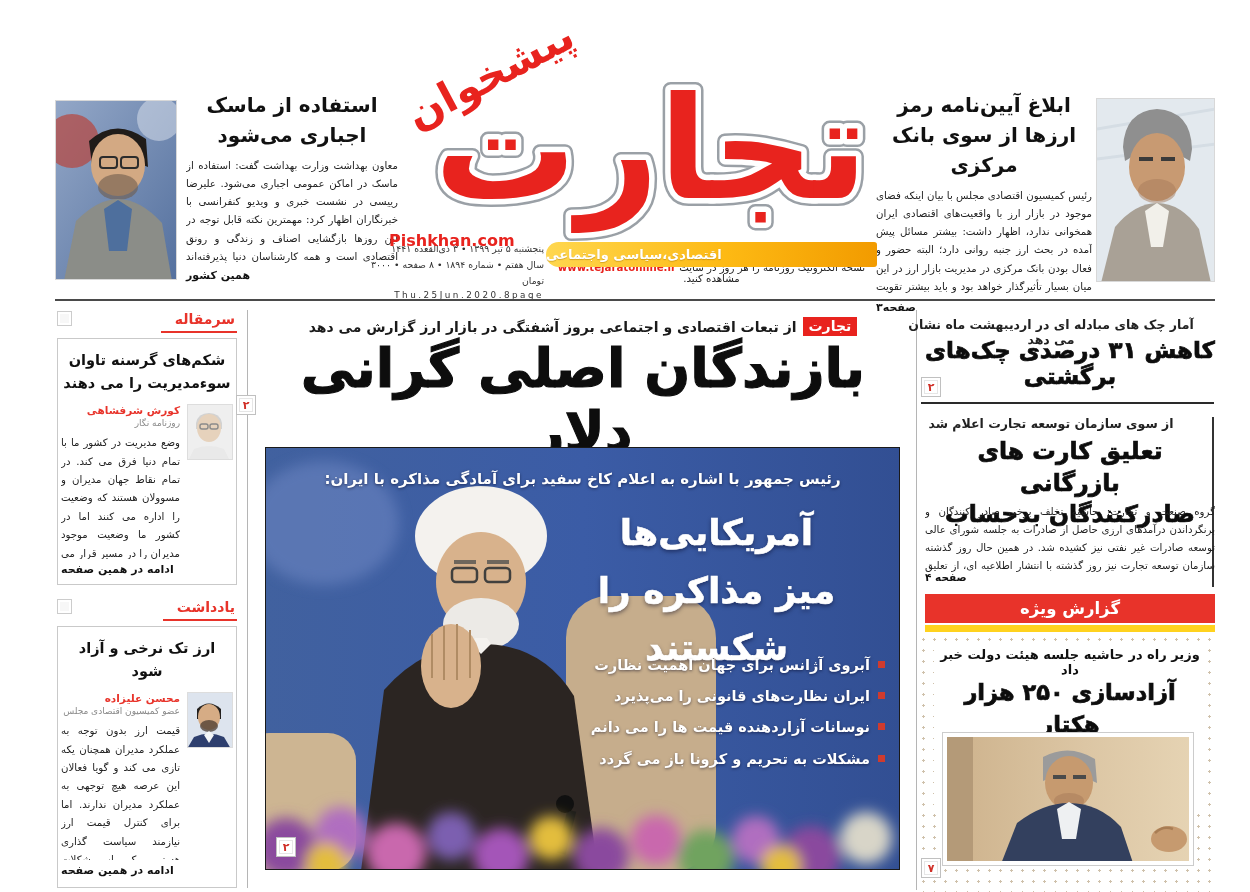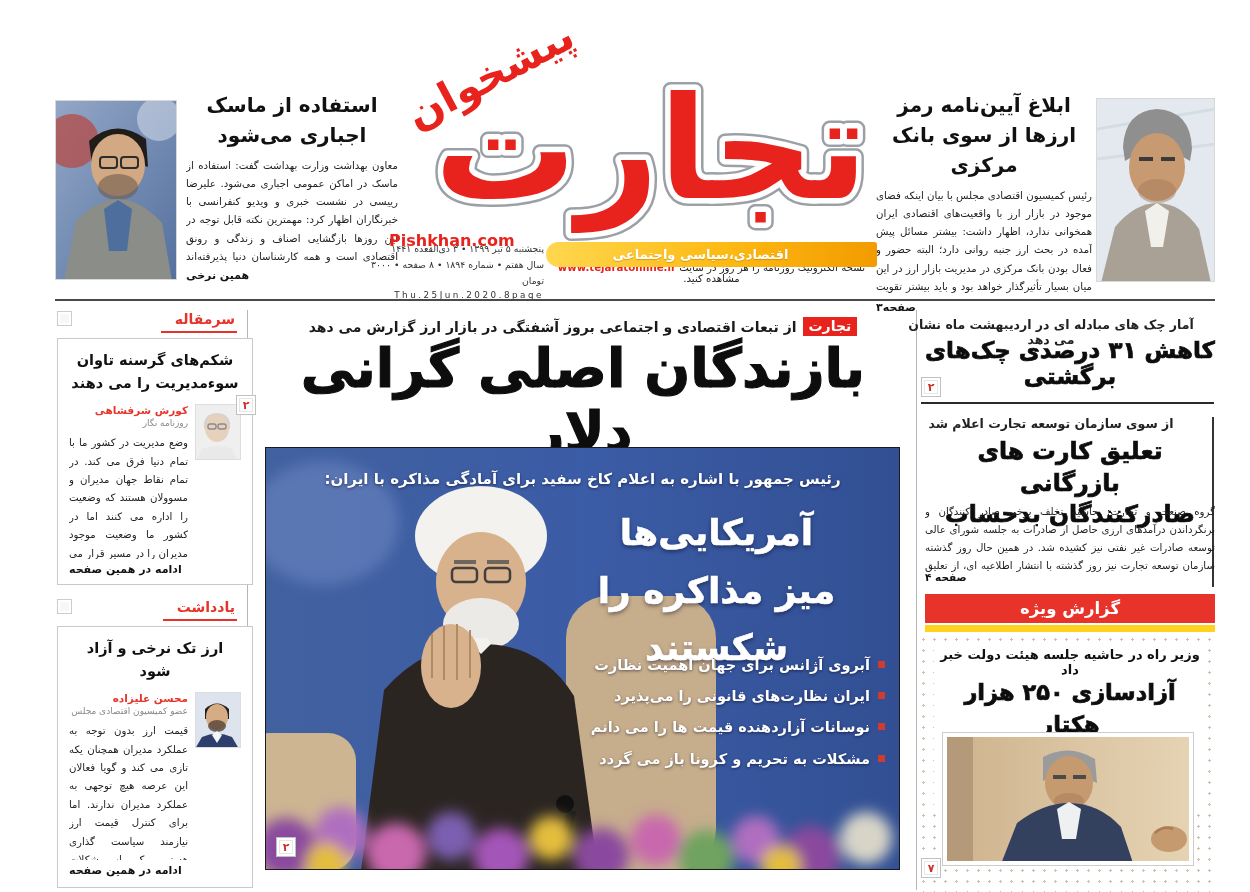--- a/index.html
+++ b/index.html
@@ -22,21 +22,21 @@
   
   .logo-wrap { left:423px; top:30px; width:455px; height:218px; z-index:2; pointer-events:none; }
   .wm-fa { left:398px; top:96px; z-index:3; color:#e8231e; font-weight:bold; font-size:42px;
            transform:rotate(-28deg); transform-origin:left top; }
   .wm-en { left:389px; top:231px; z-index:3; color:#e8231e; font-weight:bold; font-size:16px; }
   .date-block { left:356px; top:241px; width:188px; font-size:9.3px; color:#333; line-height:1.7; text-align:right; }
   .date-en { direction:ltr; letter-spacing:2.5px; font-size:8.8px; color:#333; }
   .tagline-banner { left:546px; top:242px; width:331px; height:25px;
                     background:linear-gradient(90deg,#ffd74f 0%, #fdb913 55%, #f29b00 100%);
                     border-radius:13px 3px 3px 13px; display:flex; align-items:center;
-                    justify-content:center; padding-right:22px; z-index:1; }
+                    justify-content:flex-end; padding-right:22px; z-index:1; }
   .tagline-banner span { color:#fff; font-weight:bold; font-size:13px; text-shadow:0 1px 1px rgba(160,110,0,.45); }
   .web-line { left:546px; top:262px; width:331px; font-size:10.2px; color:#222; text-align:center; }
   .web-line .url { color:#e8231e; font-weight:bold; direction:ltr; unicode-bidi:embed; }
 
   .header-rule { left:55px; top:299px; width:1160px; height:2px; background:#4a4a4a; }
   .vline { width:1px; background:#b5b5b5; }
   .vshort { left:1212px; top:417px; width:2px; height:170px; background:#333; }
 
   
   .marker { position:absolute; width:20px; height:20px; background:#fff; border:1px solid #c0c0c0;
@@ -44,21 +44,21 @@
             display:flex; align-items:center; justify-content:center;
             font-size:11px; font-weight:bold; color:#d03028; z-index:6; }
 
   
   .sec-header { left:57px; width:180px; height:22px; display:flex; flex-direction:row;
                 justify-content:space-between; align-items:flex-start; direction:ltr; }
   .sec-header .sq { width:15px; height:15px; border:1px solid #ccc; background:#f7f7f7;
                     box-shadow:inset 0 0 0 2px #fff; }
   .sec-header .sec-title { color:#e8332a; font-weight:bold; font-size:14px;
                            border-bottom:2px solid #e8332a; padding:0 2px 4px 14px; }
-  .side-box { left:57px; width:196px; border:1px solid #c9c9c9; background:#fff; padding:10px 11px 8px; }
+  .side-box { left:57px; width:180px; border:1px solid #c9c9c9; background:#fff; padding:10px 3px 8px; }
   .side-title { font-weight:bold; font-size:14.5px; line-height:1.6; text-align:center; color:#111; }
   .author-flow { margin-top:9px; }
   .avatar { float:right; width:46px; height:56px; margin:0 0 4px 7px; border:1px solid #ddd; overflow:hidden; }
   .author-name { color:#e8332a; font-weight:bold; font-size:10.5px; margin-top:2px; }
   .author-role { color:#888; font-size:9px; margin:2px 0 6px; }
   .side-body { font-size:10.2px; text-align:justify; line-height:1.8; color:#222; overflow:hidden; }
 
   
   .lead-kicker { left:255px; top:317px; width:656px; display:flex; justify-content:center;
                  align-items:center; gap:6px; direction:rtl; }
@@ -122,21 +122,21 @@
       <rect x="65" y="56" width="17" height="11" rx="3" fill="none" stroke="#2c2c2c" stroke-width="2"></rect>
       <ellipse cx="62" cy="86" rx="20" ry="13" fill="#6e5c4c" opacity="0.6"></ellipse>
       <path d="M8 180 L20 120 Q42 98 62 98 Q84 98 106 122 L116 180 Z" fill="#8b8d88"></path>
       <path d="M48 108 L62 99 L76 108 L71 150 L53 150 Z" fill="#4e6f9d"></path>
     </svg>
   </div>
 
   <div class="abs fa" style="left:186px; top:90px; width:212px;">
     <div class="art-headline">استفاده از ماسک اجباری می‌شود</div>
     <div class="body-sm" style="height:108px; margin-top:7px;">معاون بهداشت وزارت بهداشت گفت: استفاده از ماسک در اماکن عمومی اجباری می‌شود. علیرضا رییسی در نشست خبری و ویدیو کنفرانسی با خبرنگاران اظهار کرد: مهمترین نکته قابل توجه در این روزها بازگشایی اصناف و زندگی و رونق اقتصادی است و همه کارشناسان دنیا پذیرفته‌اند نمی‌توانیم مدت طولانی همه مشاغل را تعطیل کنیم و به مردم بگوییم به هیچ وجه از منزل بیرون نیایند. او ادامه داد: مهمترین راه شکست</div>
-    <div class="more-left">همین نرخی</div>
+    <div class="more-left">همین کشور</div>
   </div>
 
   <div class="abs logo-wrap">
     <svg width="455" height="218" viewBox="0 0 455 218">
       <text x="228" y="168" text-anchor="middle" font-family="DejaVu Sans, sans-serif" font-size="142" font-weight="bold" fill="none" stroke="#9aa0a6" stroke-width="16" stroke-linejoin="round">تجارت</text>
       <text x="228" y="168" text-anchor="middle" font-family="DejaVu Sans, sans-serif" font-size="142" font-weight="bold" fill="#ffffff" stroke="#ffffff" stroke-width="11" stroke-linejoin="round">تجارت</text>
       <text x="228" y="168" text-anchor="middle" font-family="DejaVu Sans, sans-serif" font-size="142" font-weight="bold" fill="#e8231e">تجارت</text>
     </svg>
   </div>
 

